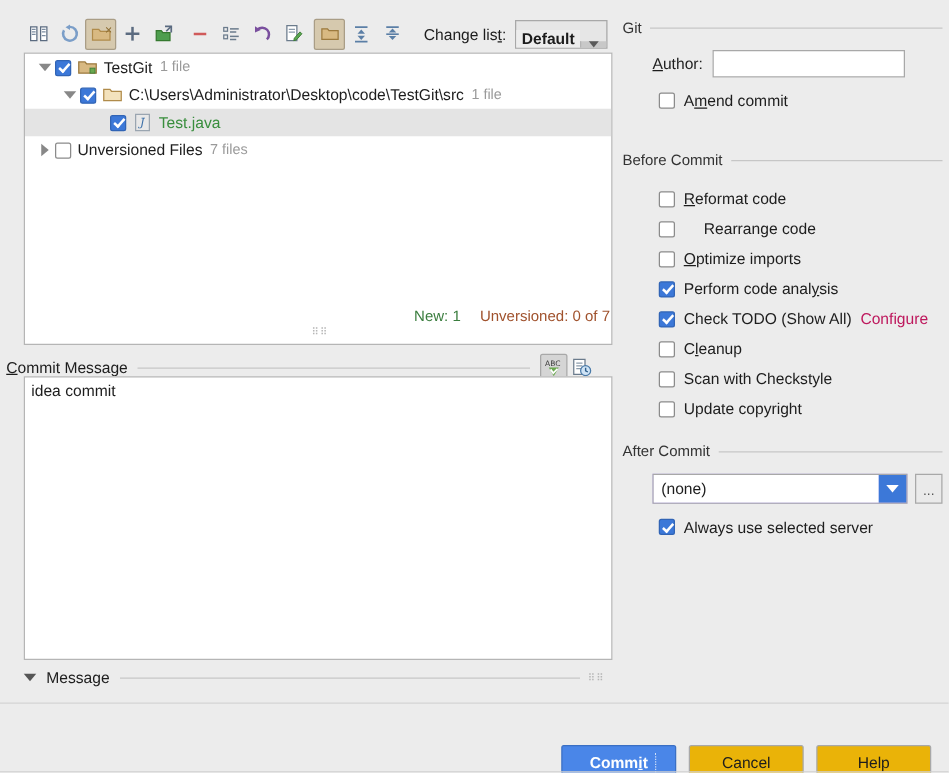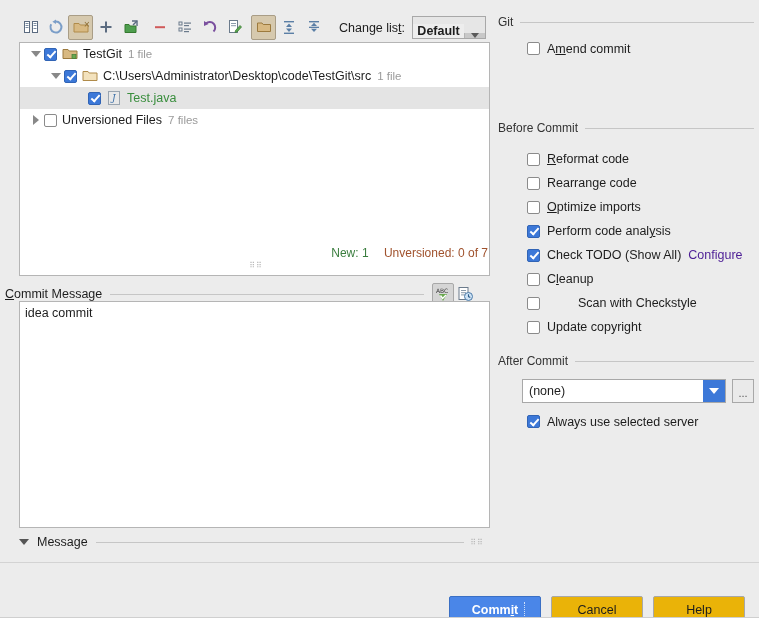--- a/index.html
+++ b/index.html
@@ -267,21 +267,21 @@
     color: #1d1d1d;
     outline: none;
     font-family: "Liberation Sans", sans-serif;
   }
   .chk-row {
     display: flex; align-items: center;
     height: 21px;
   }
   .chk-row .cb { margin-right: 7px; }
   .chk-label { font-size: 12.5px; }
-  .link { color: #4c1d95; font-size: 12.5px; margin-left: 7px; }
+  .link { color: #be185d; font-size: 12.5px; margin-left: 7px; }
 
   .combo-upload {
     display: flex; align-items: stretch;
     width: 204px; height: 24px;
     border: 1px solid #a8a8a8;
     background: #c4b5fd;
     box-sizing: border-box;
   }
   .combo-upload .val {
     flex: 1;
@@ -581,59 +581,63 @@
     </div>
   </div>
 
   <div class="right-panel">
 
     <div class="group" style="top:14px;">
       <div class="group-header">
         <span class="group-title">Git</span>
         <span class="group-rule"></span>
       </div>
+      <div class="row" style="margin-top:10px; padding-left:24px;">
+        <span class="lbl"><span class="u">A</span>uthor:</span>
+        <input class="text-input" style="width: 154px; margin-left: 8px;" type="text" value="">
+      </div>
       <div class="chk-row" style="margin-top:8px; padding-left:29px;">
         <span class="cb"></span>
         <span class="chk-label">A<span class="u">m</span>end commit</span>
       </div>
     </div>
 
     <div class="group" style="top:120px;">
       <div class="group-header">
         <span class="group-title">Before Commit</span>
         <span class="group-rule"></span>
       </div>
 
       <div style="margin-top:11px; padding-left:29px;">
         <div class="chk-row" style="height:24px;">
           <span class="cb"></span>
           <span class="chk-label"><span class="u">R</span>eformat code</span>
         </div>
-        <div class="chk-row" style="height:24px;">
+        <div class="chk-row" style="height:24px;gap:16px;">
           <span class="cb"></span>
           <span class="chk-label">Rearran<span class="u">g</span>e code</span>
         </div>
         <div class="chk-row" style="height:24px;">
           <span class="cb"></span>
           <span class="chk-label"><span class="u">O</span>ptimize imports</span>
         </div>
         <div class="chk-row" style="height:24px;">
           <span class="cb checked"></span>
           <span class="chk-label">Perform code anal<span class="u">y</span>sis</span>
         </div>
         <div class="chk-row" style="height:24px;">
           <span class="cb checked"></span>
           <span class="chk-label">Check TODO (Show All)</span>
           <span class="link">Configure</span>
         </div>
         <div class="chk-row" style="height:24px;">
           <span class="cb"></span>
           <span class="chk-label">C<span class="u">l</span>eanup</span>
         </div>
-        <div class="chk-row" style="height:24px;gap:31px;">
+        <div class="chk-row" style="height:24px;">
           <span class="cb"></span>
           <span class="chk-label">Scan with Checkstyle</span>
         </div>
         <div class="chk-row" style="height:24px;">
           <span class="cb"></span>
           <span class="chk-label">Update copyright</span>
         </div>
       </div>
     </div>
 

